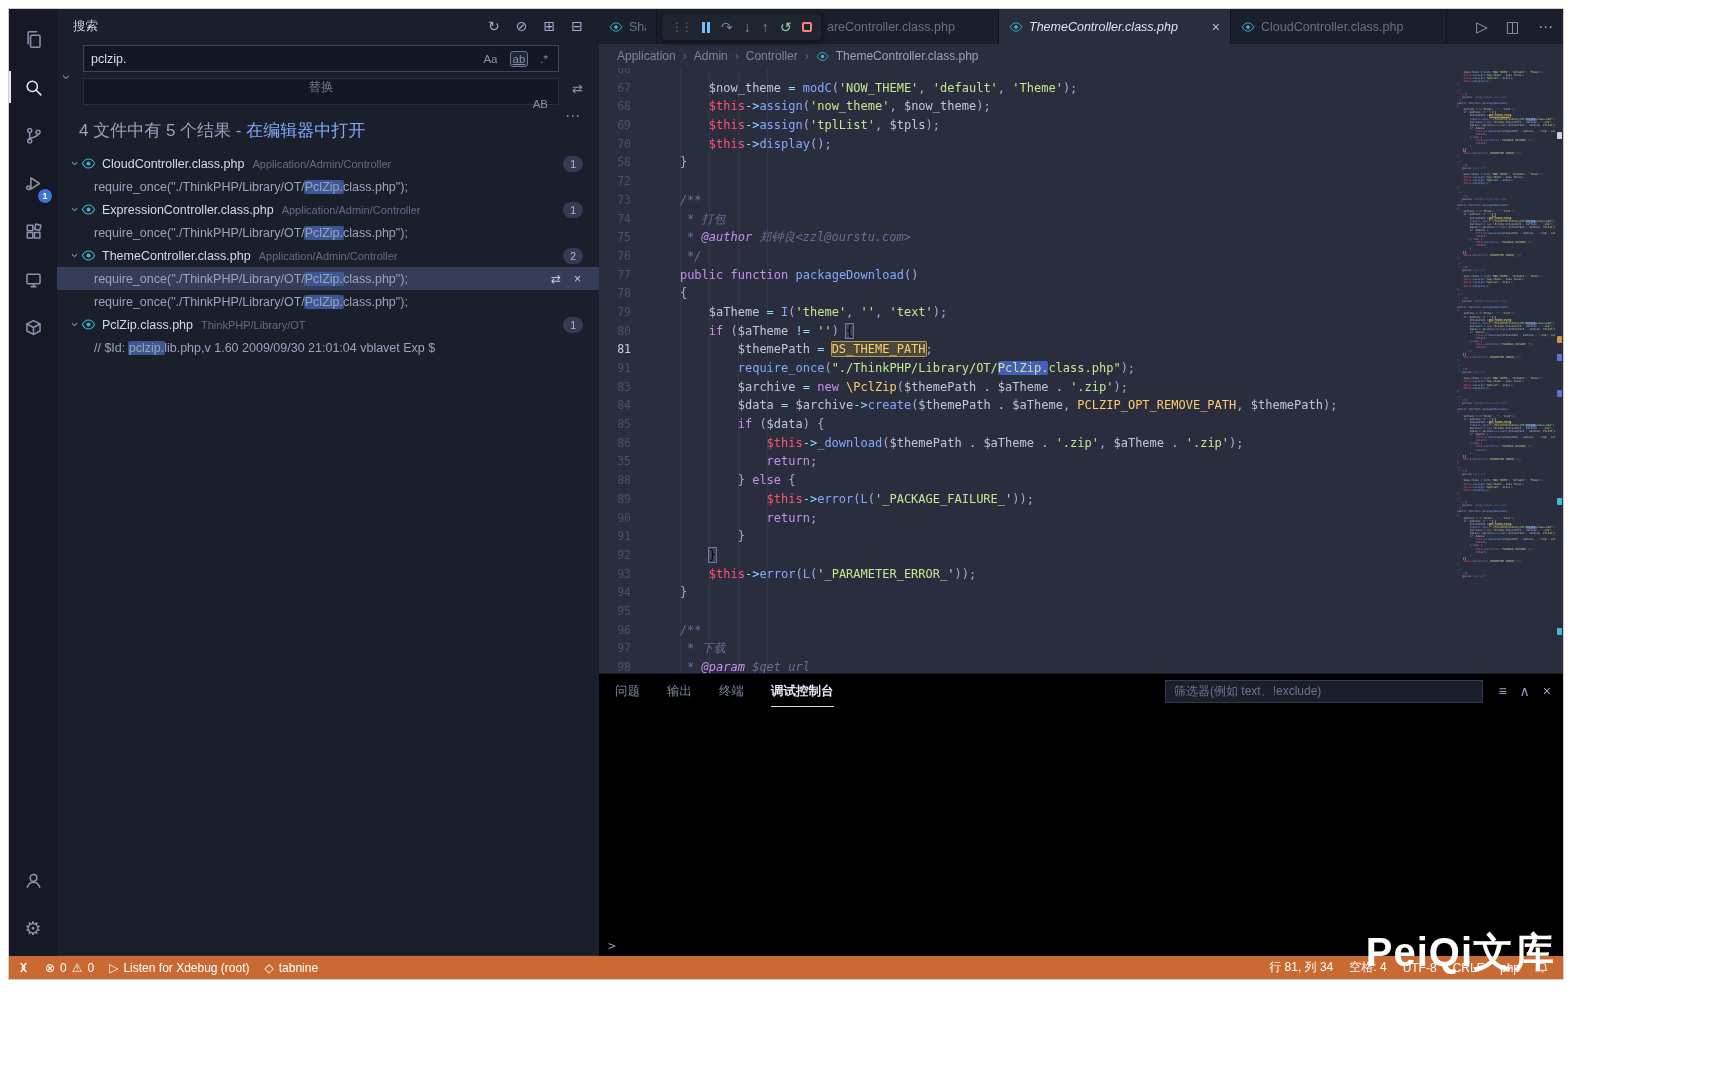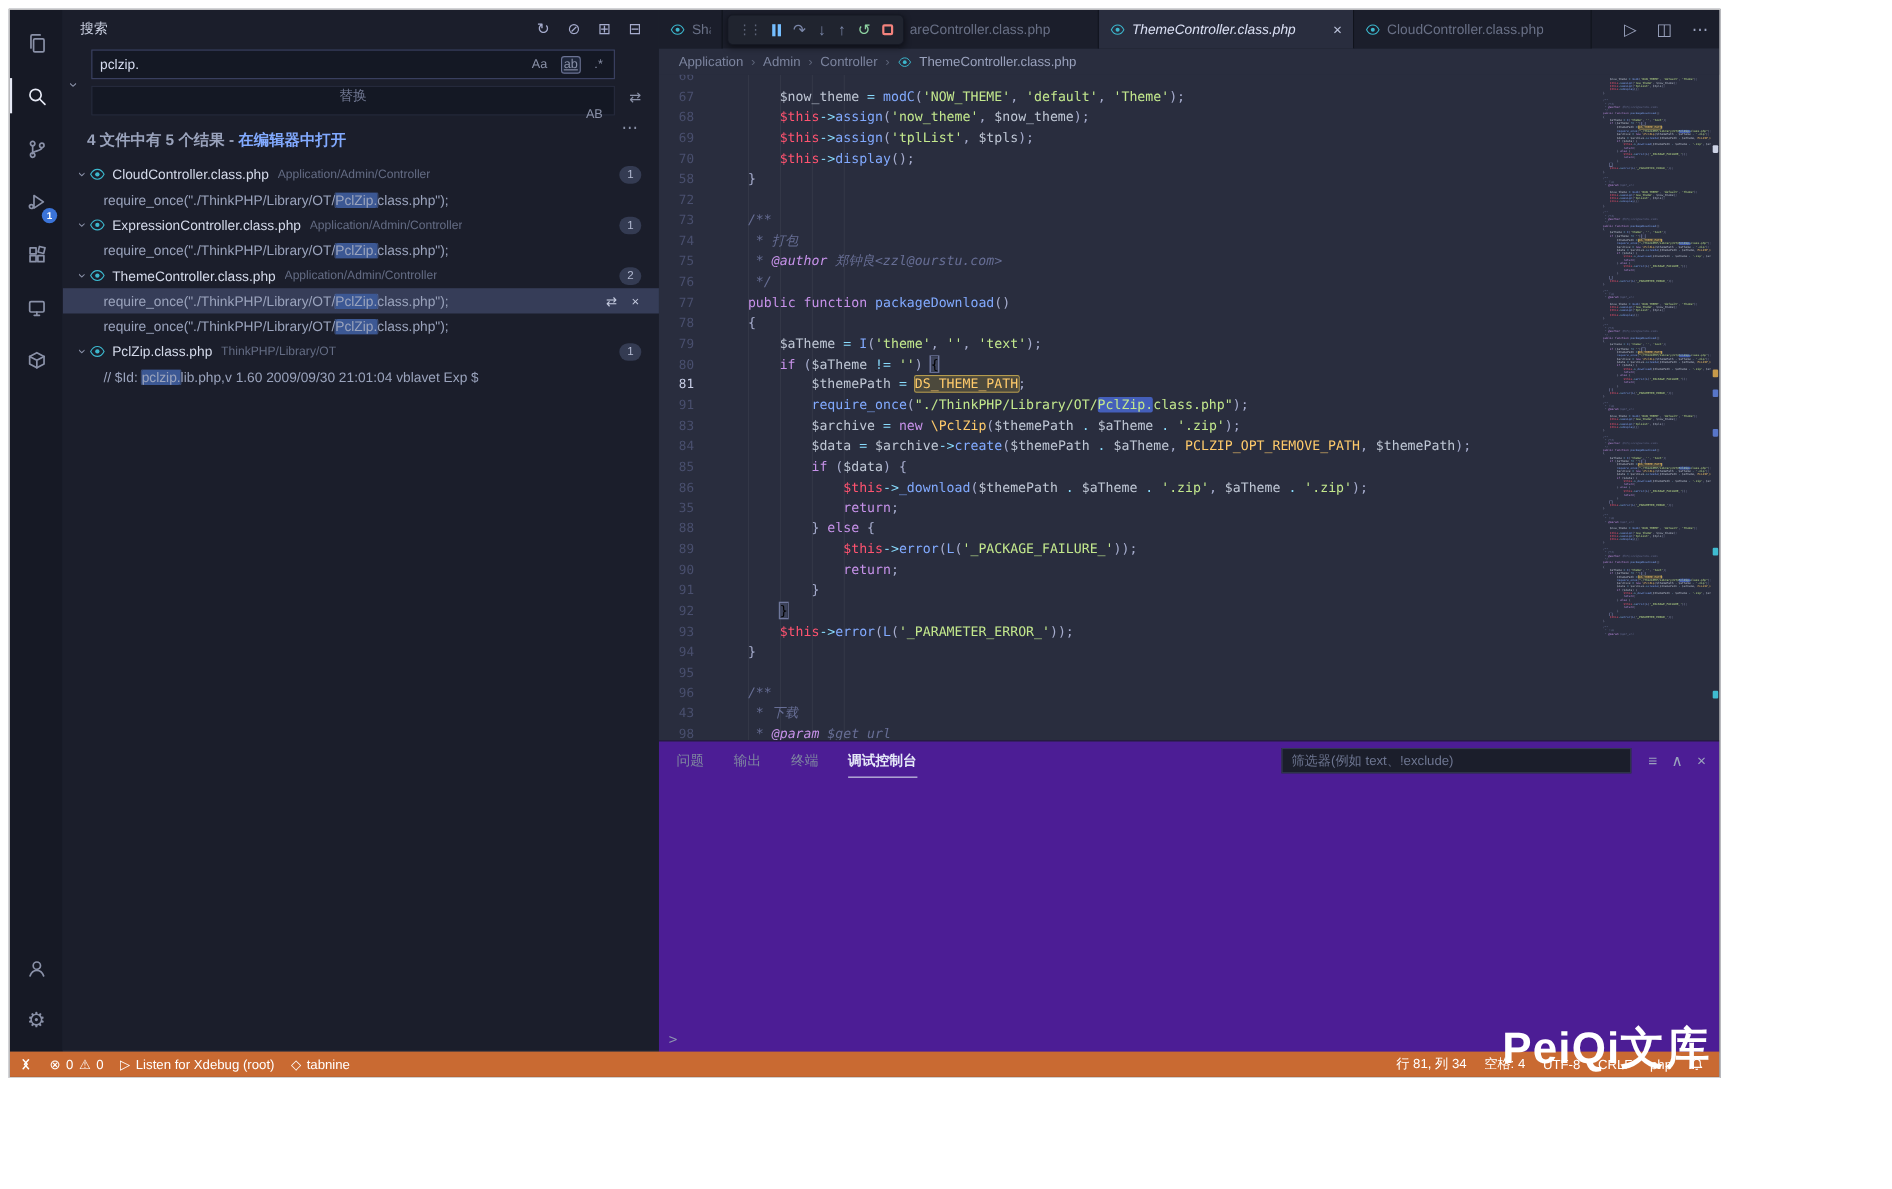--- a/index.html
+++ b/index.html
@@ -27,21 +27,21 @@
   .toggle{position:absolute;left:-18px;top:24px;color:#8a91a8;display:inline-block;transform:rotate(90deg);font-size:14px;}
   .input{height:25px;background:#141824;border:1px solid #3d4466;display:flex;align-items:center;
          padding:0 7px;margin-bottom:6px;color:#d6dcf0;font-size:12.5px;position:relative;margin-right:30px;}
   .input.replace{border-color:#272c3f;color:#6f7690;flex-direction:column;}
   .input-opts{margin-left:auto;display:flex;gap:9px;color:#8a91a8;font-size:11.5px;align-items:center;}
   .opt{padding:1px 2px;border-radius:3px;border:1px solid transparent;}
   .opt.active{border-color:#6b7394;background:rgba(130,170,255,.10);}
   .opt.uw{text-decoration:underline;}
   .rep-all{position:absolute;right:6px;top:36px;color:#8a91a8;font-size:13px;}
   .sb-more{position:absolute;right:8px;top:62px;color:#8a91a8;font-size:15px;letter-spacing:1px;}
-  .sb-summary{margin:14px 14px 10px 22px;font-size:14px;color:#9aa3bc;font-weight:bold;}
+  .sb-summary{margin:14px 14px 10px 22px;font-size:17px;color:#9aa3bc;}
   .sb-summary a{color:#82aaff;text-decoration:none;}
   .sb-tree{margin-top:4px;}
   .row{height:23px;display:flex;align-items:center;font-size:12.5px;color:#a6adc6;position:relative;padding-left:12px;}
   .row.file .name{color:#d4daea;margin:0 8px 0 6px;white-space:nowrap;}
   .row .path{color:#646c84;font-size:11px;white-space:nowrap;overflow:hidden;}
   .badge{position:absolute;right:16px;background:#343b52;border-radius:9px;padding:0 7px;height:16px;
          line-height:16px;font-size:10.5px;color:#b3bad2;}
   .row.match{padding-left:37px;color:#9aa3bc;}
   .row.match.selected{background:#363d58;}
   .mtext{white-space:pre;overflow:hidden;}
@@ -85,21 +85,21 @@
   .tk-f{color:#82aaff;} .tk-s{color:#c3e88d;} .tk-c{color:#676e95;font-style:italic;}
   .tk-ct{color:#c792ea;font-style:italic;} .tk-cl{color:#ffcb6b;} .tk-o{color:#89ddff;}
   .tk-bm{box-shadow:0 0 0 1px #6f779c;background:rgba(128,140,185,.22);}
   .tk-cur{background:rgba(112,102,58,.5);box-shadow:0 0 0 1px #b49b4e;border-radius:1px;}
   .tk-sel{background:#445fba;border-radius:2px;}
   .minimap{position:absolute;top:0;bottom:0;right:8px;width:104px;overflow:hidden;opacity:.9;}
   .mm-line{height:3.1px;line-height:3.1px;font-size:2.6px;white-space:pre;overflow:hidden;}
   .ruler{position:absolute;top:0;bottom:0;right:0;width:7px;}
   .rmark{position:absolute;right:1px;width:5px;height:7px;border-radius:1px;}
   
-  .panel{position:absolute;top:664px;left:0;right:0;height:283px;background:#4c1d95;border-top:1px solid #1a1d29;}
+  .panel{position:absolute;top:664px;left:0;right:0;height:283px;background:#000000;border-top:1px solid #1a1d29;}
   .panel-head{position:relative;height:34px;display:flex;align-items:center;}
   .panel-tabs{display:flex;gap:27px;padding-left:16px;}
   .ptab{font-size:12.5px;color:#7f87a0;padding:8px 0 6px 0;}
   .ptab.active{color:#e6eaf8;font-weight:bold;border-bottom:1.5px solid #d6dbec;}
   .panel-filter{position:absolute;right:80px;top:6px;width:300px;height:21px;line-height:21px;background:#1b1e2b;
                 border:1px solid #343a52;color:#6d7590;font-size:12px;padding:0 8px;}
   .panel-icons{position:absolute;right:12px;top:6px;display:flex;gap:13px;color:#9aa2bd;font-size:14px;align-items:center;height:22px;}
   .panel-body{position:absolute;top:34px;bottom:0;left:0;right:0;}
   .prompt{position:absolute;left:9px;bottom:4px;color:#8d95b0;font-size:13px;font-family:"DejaVu Sans Mono",monospace;}
   
@@ -379,21 +379,21 @@
           <div class="cl-line"><span class="ln">35</span><span class="lc"><span class="tk-p">                </span><span class="tk-k">return</span><span class="tk-p">;</span></span></div>
           <div class="cl-line"><span class="ln">88</span><span class="lc"><span class="tk-p">            } </span><span class="tk-k">else</span><span class="tk-p"> {</span></span></div>
           <div class="cl-line"><span class="ln">89</span><span class="lc"><span class="tk-p">                </span><span class="tk-th">$this</span><span class="tk-o">-&gt;</span><span class="tk-f">error</span><span class="tk-p">(</span><span class="tk-f">L</span><span class="tk-p">(</span><span class="tk-s">'_PACKAGE_FAILURE_'</span><span class="tk-p">));</span></span></div>
           <div class="cl-line"><span class="ln">90</span><span class="lc"><span class="tk-p">                </span><span class="tk-k">return</span><span class="tk-p">;</span></span></div>
           <div class="cl-line"><span class="ln">91</span><span class="lc"><span class="tk-p">            }</span></span></div>
           <div class="cl-line"><span class="ln">92</span><span class="lc"><span class="tk-p">        </span><span class="tk-bm">}</span></span></div>
           <div class="cl-line"><span class="ln">93</span><span class="lc"><span class="tk-p">        </span><span class="tk-th">$this</span><span class="tk-o">-&gt;</span><span class="tk-f">error</span><span class="tk-p">(</span><span class="tk-f">L</span><span class="tk-p">(</span><span class="tk-s">'_PARAMETER_ERROR_'</span><span class="tk-p">));</span></span></div>
           <div class="cl-line"><span class="ln">94</span><span class="lc"><span class="tk-p">    }</span></span></div>
           <div class="cl-line"><span class="ln">95</span><span class="lc"></span></div>
           <div class="cl-line"><span class="ln">96</span><span class="lc"><span class="tk-c">    /**</span></span></div>
-          <div class="cl-line"><span class="ln">43</span><span class="lc"><span class="tk-c">     * 下载</span></span></div>
+          <div class="cl-line"><span class="ln">97</span><span class="lc"><span class="tk-c">     * 下载</span></span></div>
           <div class="cl-line"><span class="ln">98</span><span class="lc"><span class="tk-c">     * </span><span class="tk-ct">@param</span><span class="tk-c"> $get_url</span></span></div>
         </div>
       <div class="minimap">
         <div>
             <div class="mm-line"></div>
             <div class="mm-line"><span class="tk-p">        </span><span class="tk-v">$now_theme</span><span class="tk-o"> = </span><span class="tk-f">modC</span><span class="tk-p">(</span><span class="tk-s">'NOW_THEME'</span><span class="tk-p">, </span><span class="tk-s">'default'</span><span class="tk-p">, </span><span class="tk-s">'Theme'</span><span class="tk-p">);</span></div>
             <div class="mm-line"><span class="tk-p">        </span><span class="tk-th">$this</span><span class="tk-o">-&gt;</span><span class="tk-f">assign</span><span class="tk-p">(</span><span class="tk-s">'now_theme'</span><span class="tk-p">, </span><span class="tk-v">$now_theme</span><span class="tk-p">);</span></div>
             <div class="mm-line"><span class="tk-p">        </span><span class="tk-th">$this</span><span class="tk-o">-&gt;</span><span class="tk-f">assign</span><span class="tk-p">(</span><span class="tk-s">'tplList'</span><span class="tk-p">, </span><span class="tk-v">$tpls</span><span class="tk-p">);</span></div>
             <div class="mm-line"><span class="tk-p">        </span><span class="tk-th">$this</span><span class="tk-o">-&gt;</span><span class="tk-f">display</span><span class="tk-p">();</span></div>
             <div class="mm-line"><span class="tk-p">    }</span></div>

